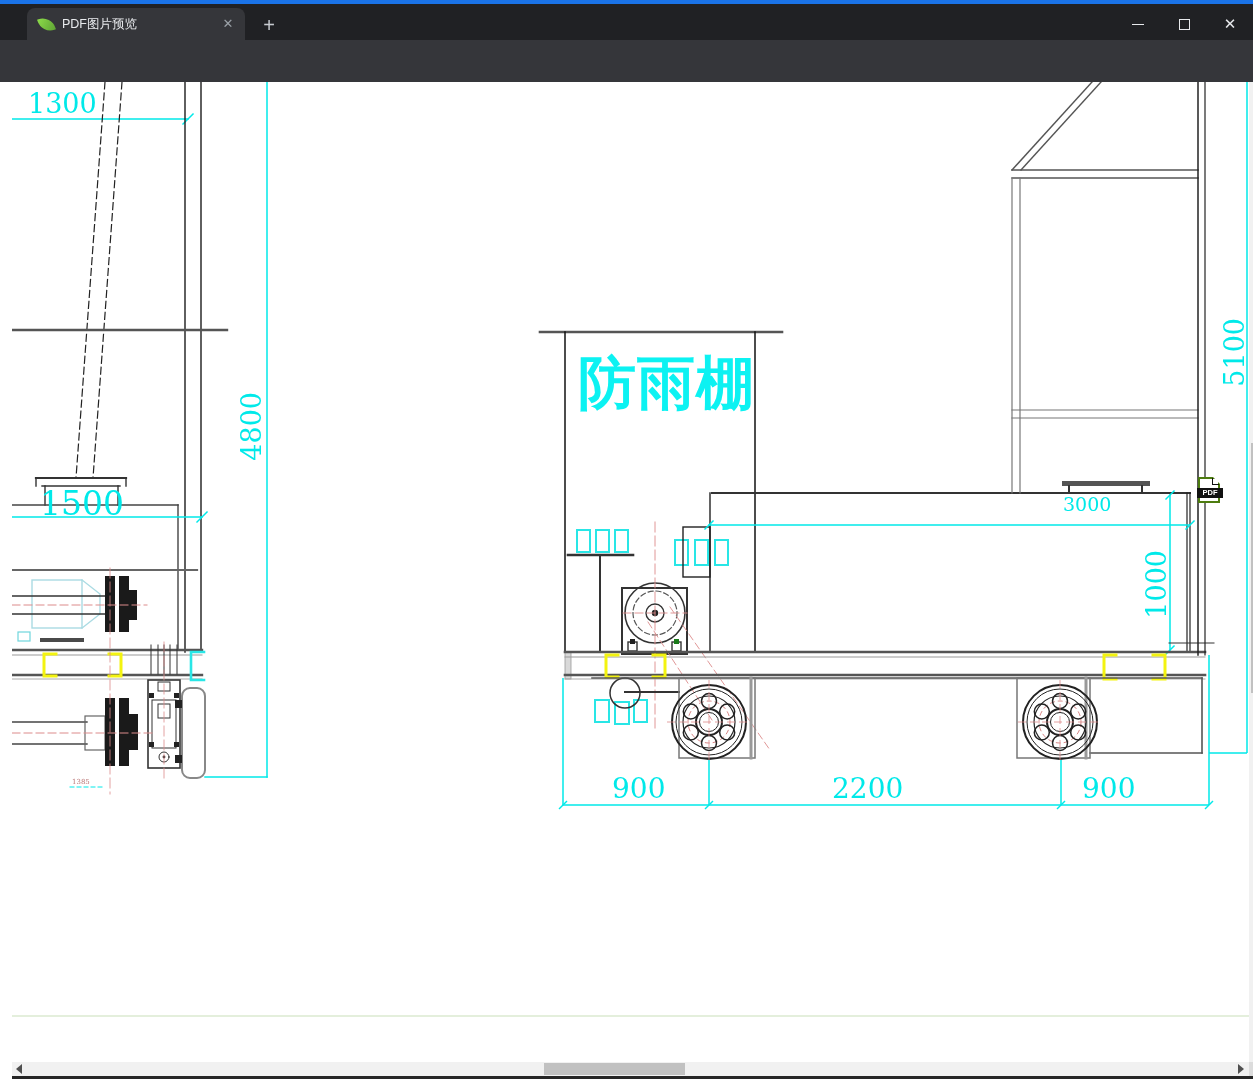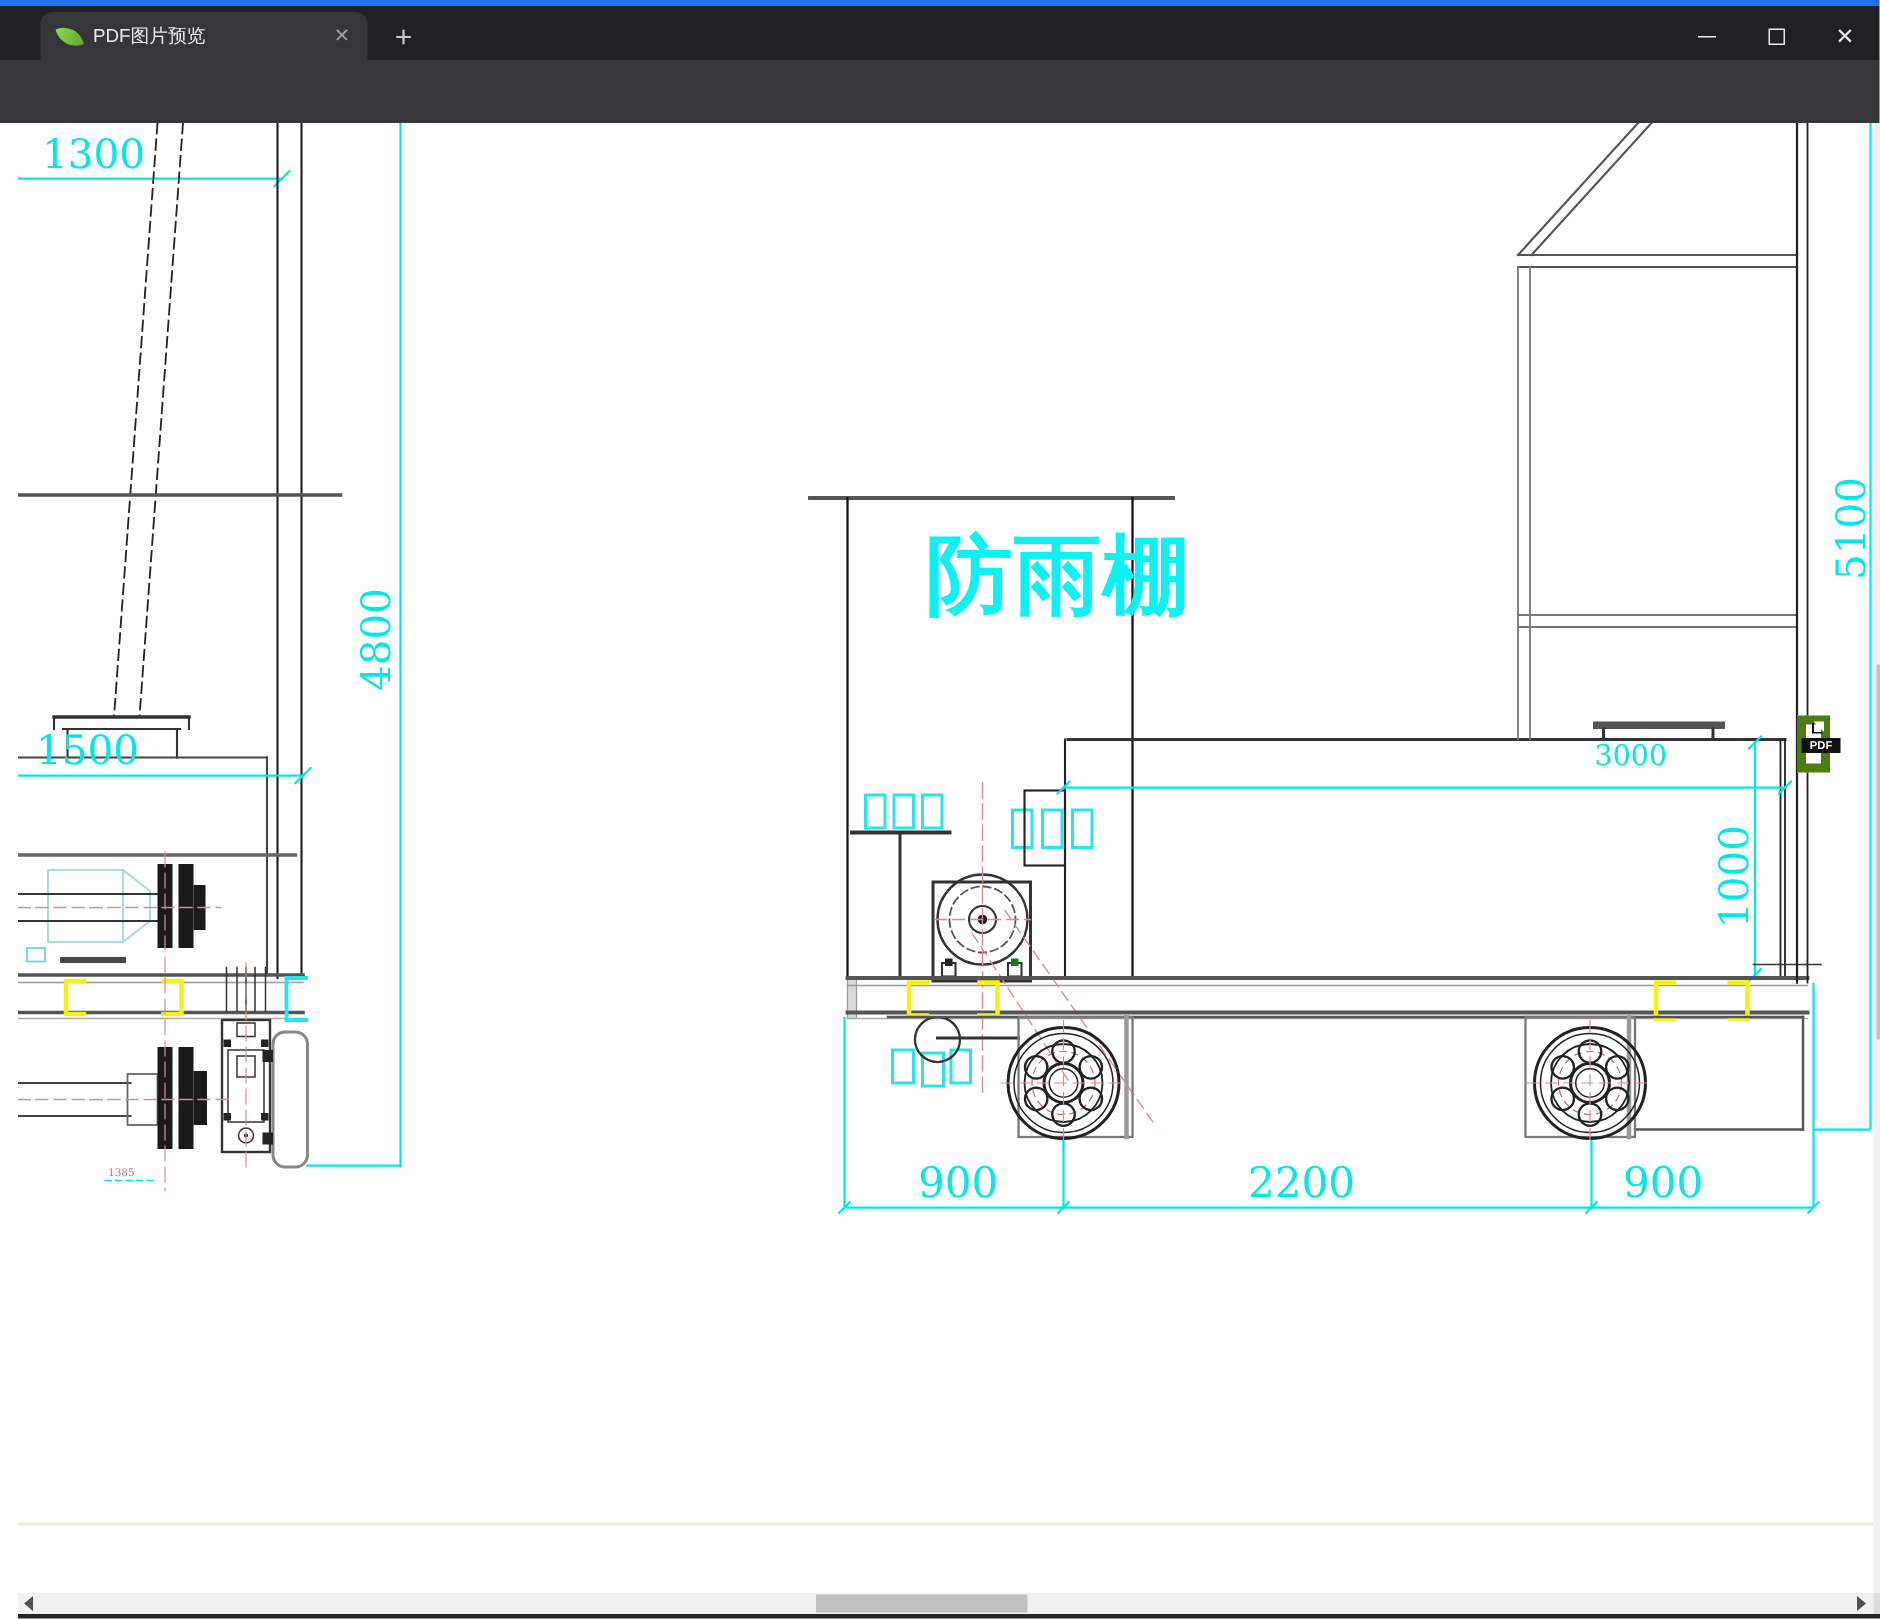--- a/index.html
+++ b/index.html
@@ -49,22 +49,22 @@
   
   .content { position:absolute; left:0; top:82px; width:1253px; height:997px; background:#ffffff;margin-left:12px; }
   .cad-svg { position:absolute; left:0; top:0; }
   .dim { position:absolute; color:#00e9e9; font-family:"DejaVu Serif", serif; line-height:1; white-space:nowrap; }
   .dim-v { writing-mode:vertical-rl; transform:rotate(180deg); }
   .shelter { position:absolute; color:#0cf2f2; font-family:"DejaVu Sans", sans-serif; font-weight:bold;
              font-size:58px; line-height:1.15; letter-spacing:1px; white-space:nowrap; }
   .tiny-red { position:absolute; color:#bb7777; font-size:7px; font-family:"DejaVu Serif", serif; }
   .page-sep { position:absolute; left:0; top:933px; width:1237px; height:2px; background:#e4efdc; }
 
-  .pdf-btn { position:absolute; left:1186px; top:395px; width:22px; height:38px; background:#fff;
-             border:6px solid #4d7c0f; }
+  .pdf-btn { position:absolute; left:1186px; top:395px; width:22px; height:26px; background:#fff;
+             border:2px solid #4d7c0f; }
   .pdf-fold { position:absolute; right:-2px; top:-2px; width:0; height:0;
               border-left:7px solid transparent; border-top:7px solid #ffffff;
               box-shadow:-1px 1px 0 #111; }
   .pdf-band { position:absolute; left:-3px; top:9px; width:26px; height:10px; background:#111;
               color:#fff; font-size:7.5px; font-weight:bold; text-align:center; line-height:10px;
               font-family:"Liberation Sans", sans-serif; }
 
   
   .vsb-track { position:absolute; left:1237px; top:0; width:16px; height:980px; background:#f1f1f1; }
   .vsb-thumb { position:absolute; left:1239px; top:361px; width:12px; height:250px; background:#c1c1c1; }
@@ -392,22 +392,22 @@
       <line x1="551" y1="723" x2="1197" y2="723"></line>
       <line x1="547" y1="727" x2="555" y2="719"></line>
       <line x1="693" y1="727" x2="701" y2="719"></line>
       <line x1="1045" y1="727" x2="1053" y2="719"></line>
       <line x1="1193" y1="727" x2="1201" y2="719"></line>
     </g>
   </svg>
 
   <div class="dim" style="left:16px; top:8px;  font-size:27px">1300</div>
   <div class="dim dim-v" style="left:226px; top:310px; font-size:27px">4800</div>
-  <div class="dim" style="left:12px; top:405px; font-size:27px">1500</div>
-  <div class="shelter" style="left:605px; top:268px">防雨棚</div>
+  <div class="dim" style="left:28px; top:405px; font-size:33px">1500</div>
+  <div class="shelter" style="left:566px; top:268px">防雨棚</div>
   <div class="dim" style="left:1051px; top:413px; font-size:19px">3000</div>
   <div class="dim dim-v" style="left:1131px; top:468px; font-size:27px">1000</div>
   <div class="dim dim-v" style="left:1209px; top:236px; font-size:27px">5100</div>
   <div class="dim" style="left:600px; top:693px; font-size:28px">900</div>
   <div class="dim" style="left:820px; top:693px; font-size:28px">2200</div>
   <div class="dim" style="left:1070px; top:693px; font-size:28px">900</div>
   <div class="tiny-red" style="left:60px; top:696px">1385</div>
 
   <div class="pdf-btn">
     <div class="pdf-fold"></div>

